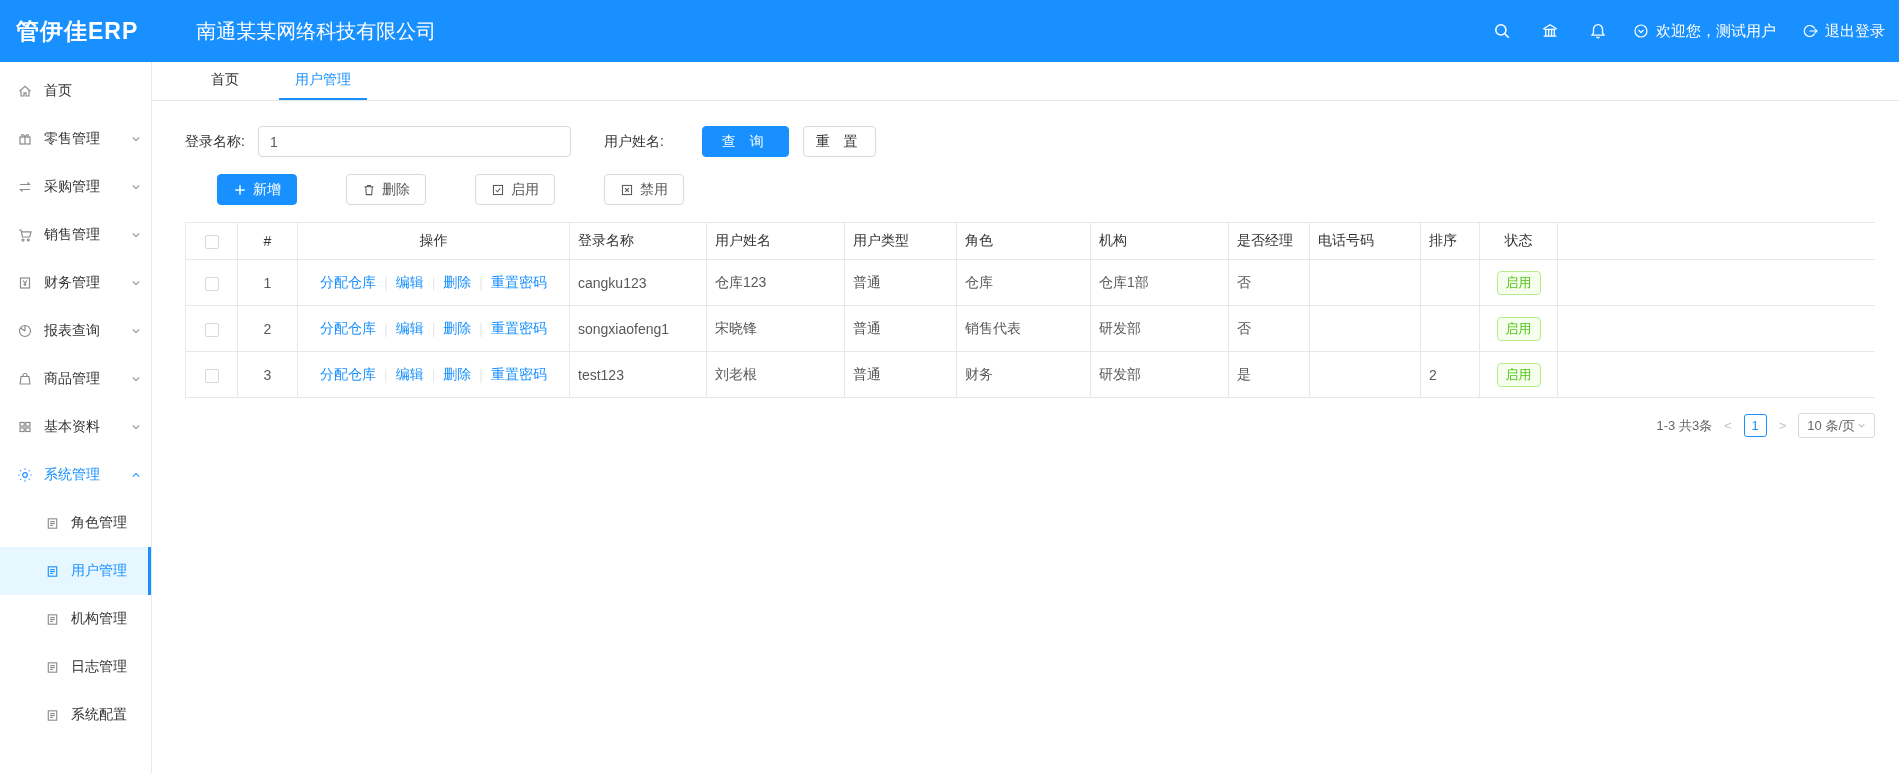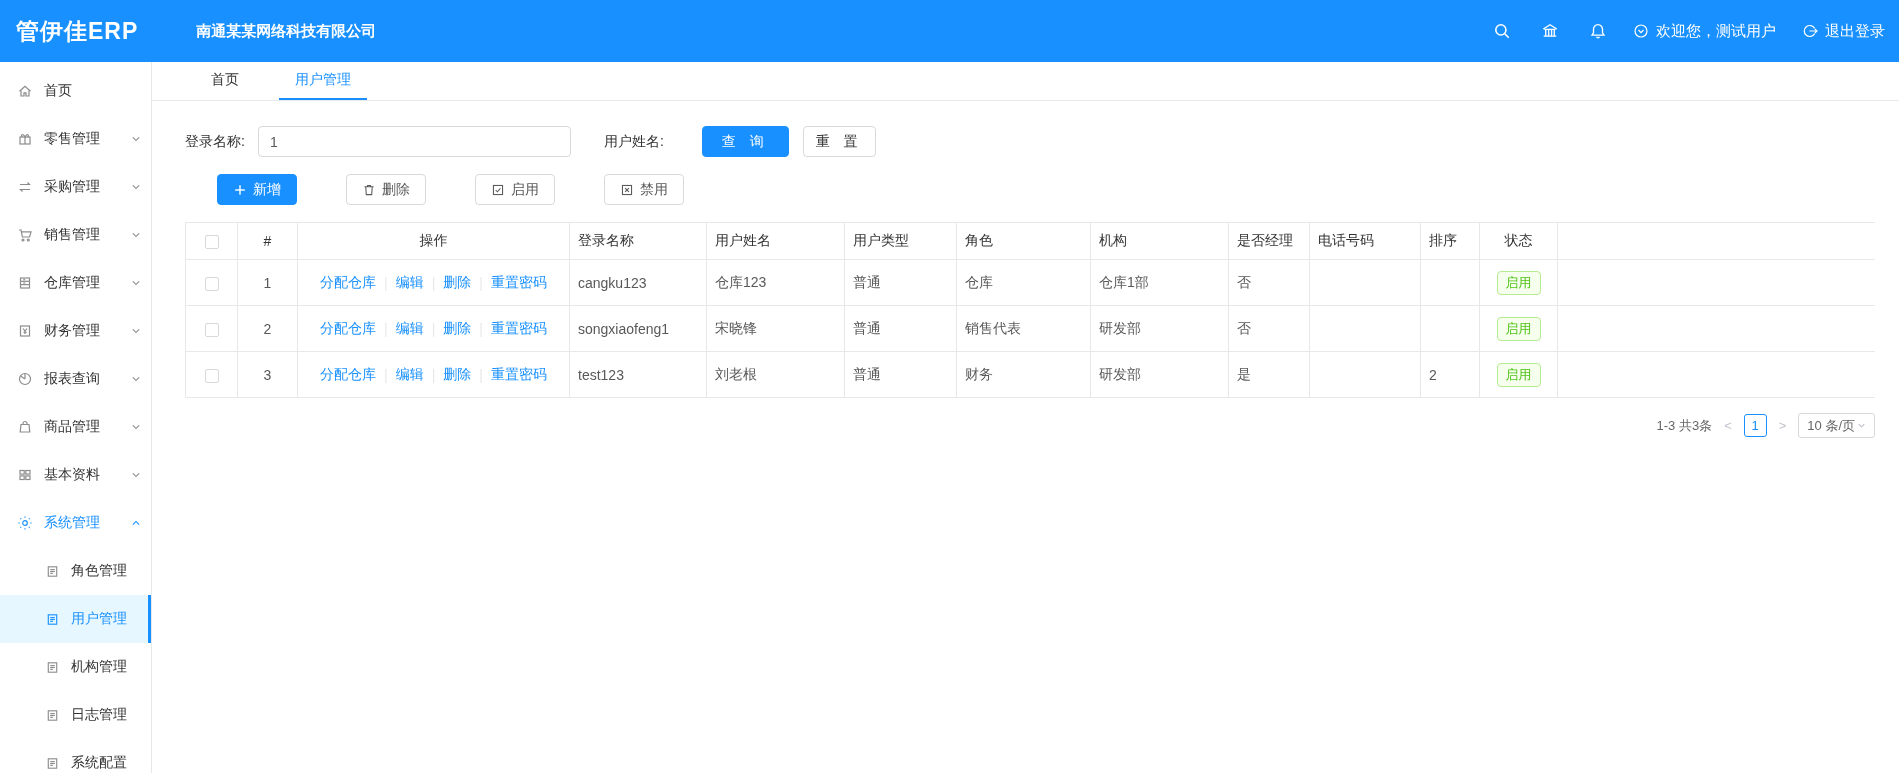--- a/index.html
+++ b/index.html
@@ -9,21 +9,21 @@
     --green:#52c41a; --green-border:#b7eb8f; --green-bg:#f6ffed;
   }
   *{box-sizing:border-box; margin:0; padding:0;}
   html,body{width:1899px; height:773px; overflow:hidden; background:#fff;
     font-family:"Liberation Sans","DejaVu Sans",sans-serif; font-size:14px; color:var(--text);}
   svg{display:block;}
 
   
   .topbar{height:62px; background:var(--header-bg); display:flex; align-items:center; padding:0 14px 0 16px;}
   .logo{color:#fff; font-size:23px; font-weight:bold; letter-spacing:1px; margin-right:58px; white-space:nowrap;}
-  .company{color:#fff; font-size:15px; white-space:nowrap;font-weight:bold;}
+  .company{color:#fff; font-size:20px; white-space:nowrap;}
   .topbar-right{margin-left:auto; display:flex; align-items:center; color:#fff;}
   .tb-icon{width:18px; height:18px; color:#fff; margin-left:30px; cursor:pointer;}
   .tb-group{display:flex; align-items:center; gap:7px; margin-left:26px; cursor:pointer; font-size:15px; white-space:nowrap;}
 
   
   .main{display:flex; height:729px;}
   .sidebar{width:152px; border-right:1px solid var(--border); padding-top:5px; flex:none; background:#fff;}
   .content{flex:1; display:flex; flex-direction:column; background:#fff; min-width:0;}
 
   
@@ -143,33 +143,20 @@
           <polyline points="3,5.5 8,10.5 13,5.5"></polyline>
         </svg>
     </div>
     <div class="s-item">
       <svg class="s-icon" viewBox="0 0 16 16" fill="none" stroke="currentColor" stroke-width="1.2">
           <circle cx="6" cy="13" r="1"></circle>
           <circle cx="11.3" cy="13" r="1"></circle>
           <path d="M2 3h2l1.4 7h7.2L14 4.8H4.8"></path>
         </svg>
       <span>销售管理</span>
-      <svg class="arrow" viewBox="0 0 16 16" fill="none" stroke="currentColor" stroke-width="1.8">
-          <polyline points="3,5.5 8,10.5 13,5.5"></polyline>
-        </svg>
-    </div>
-    <div class="s-item">
-      <svg class="s-icon" viewBox="0 0 16 16" fill="none" stroke="currentColor" stroke-width="1.2">
-          <rect x="3.5" y="3" width="9" height="10"></rect>
-          <line x1="3.5" y1="6.3" x2="12.5" y2="6.3"></line>
-          <line x1="3.5" y1="9.6" x2="12.5" y2="9.6"></line>
-          <line x1="6.2" y1="4.7" x2="8.2" y2="4.7"></line>
-          <line x1="6.2" y1="8" x2="8.2" y2="8"></line>
-        </svg>
-      <span>仓库管理</span>
       <svg class="arrow" viewBox="0 0 16 16" fill="none" stroke="currentColor" stroke-width="1.8">
           <polyline points="3,5.5 8,10.5 13,5.5"></polyline>
         </svg>
     </div>
     <div class="s-item">
       <svg class="s-icon" viewBox="0 0 16 16" fill="none" stroke="currentColor" stroke-width="1.2">
           <rect x="3.5" y="3" width="9" height="10"></rect>
           <path d="M6 5.5 8 8l2-2.5M8 8v3M6.5 9.3h3"></path>
         </svg>
       <span>财务管理</span>

